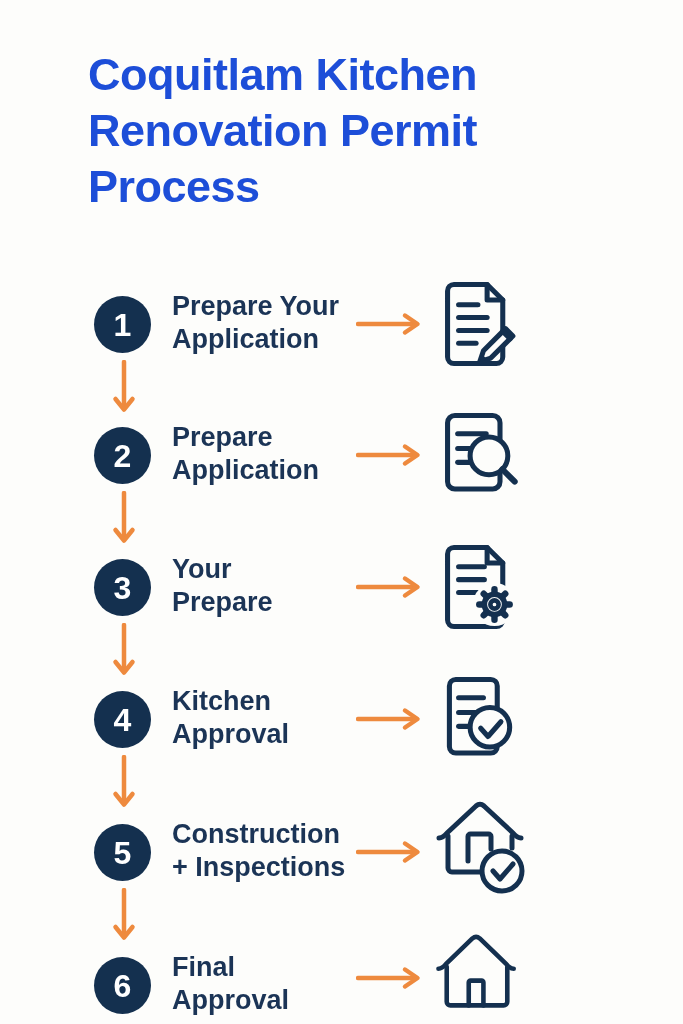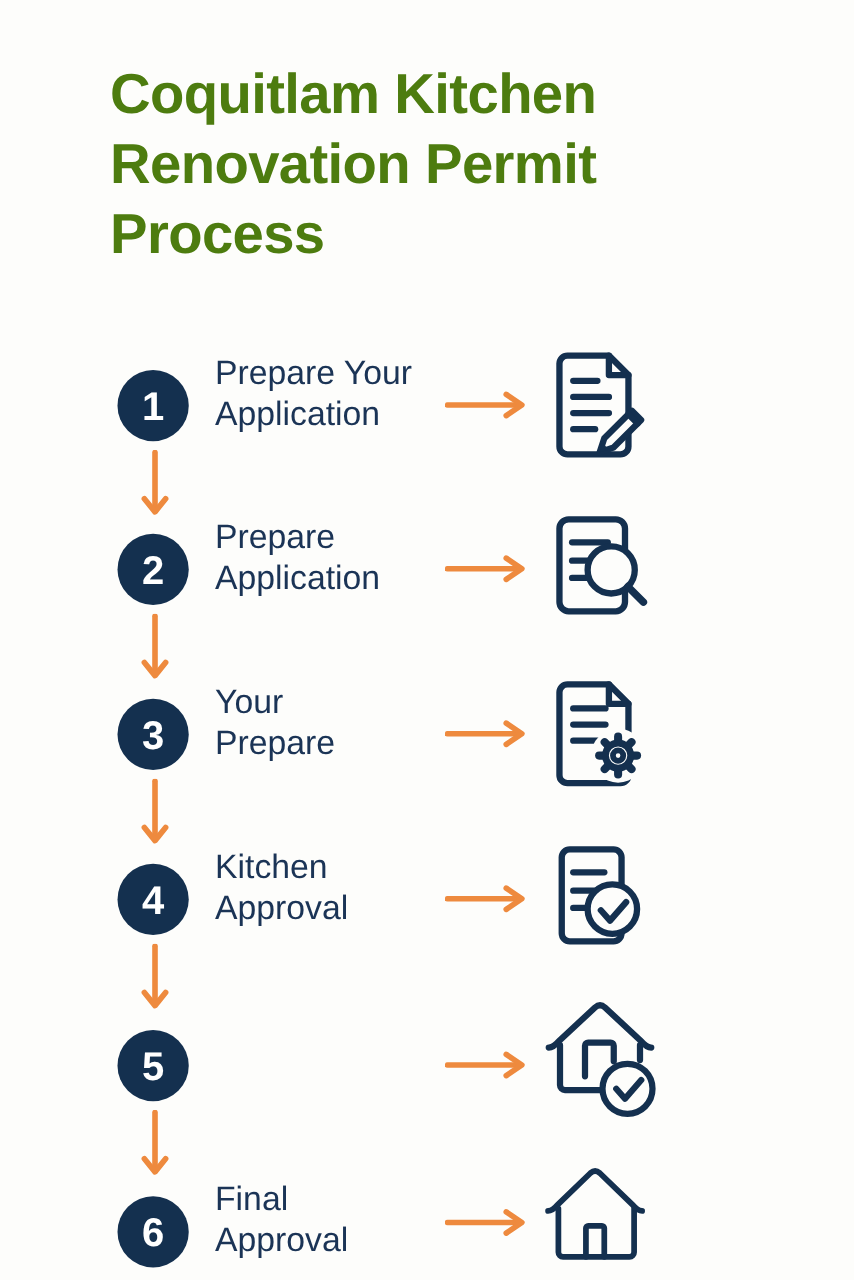--- a/index.html
+++ b/index.html
@@ -8,33 +8,33 @@
     width:683px;height:1024px;
     margin:0 auto;
     background:#fdfdfb;
     overflow:hidden;
     font-family:"Liberation Sans","DejaVu Sans",sans-serif;
     color:#18314f;
   }
   .page-title{
     position:absolute;left:88px;top:47px;width:515px;
     font-size:45px;line-height:56px;font-weight:700;
-    letter-spacing:-0.5px;color:#4d7c0f;
+    letter-spacing:-0.5px;color:#1d4ed8;
   }
   .step-row{position:absolute;left:0;width:683px;height:132px;}
   .r1{top:258px}.r2{top:389px}.r3{top:521px}.r4{top:653px}.r5{top:786px}.r6{top:919px}
   .step-circle{
     position:absolute;left:94px;top:38px;width:57px;height:57px;
     border-radius:50%;background:#14304f;
     display:flex;align-items:center;justify-content:center;
   }
   .step-number{color:#ffffff;font-size:32px;font-weight:700;line-height:1;}
   .step-label{
-    position:absolute;left:172px;top:24px;
-    font-size:27px;line-height:33px;font-weight:400;color:#1b3456;
+    position:absolute;left:172px;top:32px;
+    font-size:27px;line-height:33px;font-weight:700;color:#1b3456;
     white-space:nowrap;
   }
   .step-label span{display:block;}
   .h-arrow{position:absolute;left:356px;top:53px;}
   .r6 .h-arrow{top:46px;}
   .step-icon{position:absolute;left:431px;top:20px;}
   .r5 .step-icon{top:14px;}
   .r6 .step-icon{top:13px;}
   .down-arrow{position:absolute;left:110px;width:28px;height:62px;}
   .c1{top:360px}.c2{top:491px}.c3{top:623px}.c4{top:755px}.c5{top:888px}
@@ -163,20 +163,24 @@
         <circle cx="64" cy="59" r="21.5" fill="#fdfdfb"></circle>
         <path d="M54 60 l8 9 14 -16"></path>
       </svg>
     </div>
   </div>
 
   <div class="step-row r5">
     <div class="step-circle">
       <span class="step-number">5</span>
     </div>
+    <div class="step-label">
+      <span>Construction</span>
+      <span>+ Inspections</span>
+    </div>
     <div class="h-arrow">
       <svg width="72" height="26" viewBox="0 0 72 26" fill="none" stroke="#ee8a3e" stroke-width="4.5" stroke-linecap="round" stroke-linejoin="round">
         <path d="M2 13 H57"></path>
           <path d="M49 4.5 L61.5 13 L49 21.5"></path>
       </svg>
     </div>
     <div class="step-icon">
       <svg width="100" height="100" viewBox="0 0 100 100" fill="none" stroke="#14304f" stroke-width="5" stroke-linecap="round" stroke-linejoin="round">
         <path d="M8 38 C11 38 13.5 36 16 33 L45 6 Q49 2.5 53 6 L82 33 C84.5 36 87 38 90 38"></path>
         <path d="M17 36 V68 a4 4 0 0 0 4 4 H52"></path>

